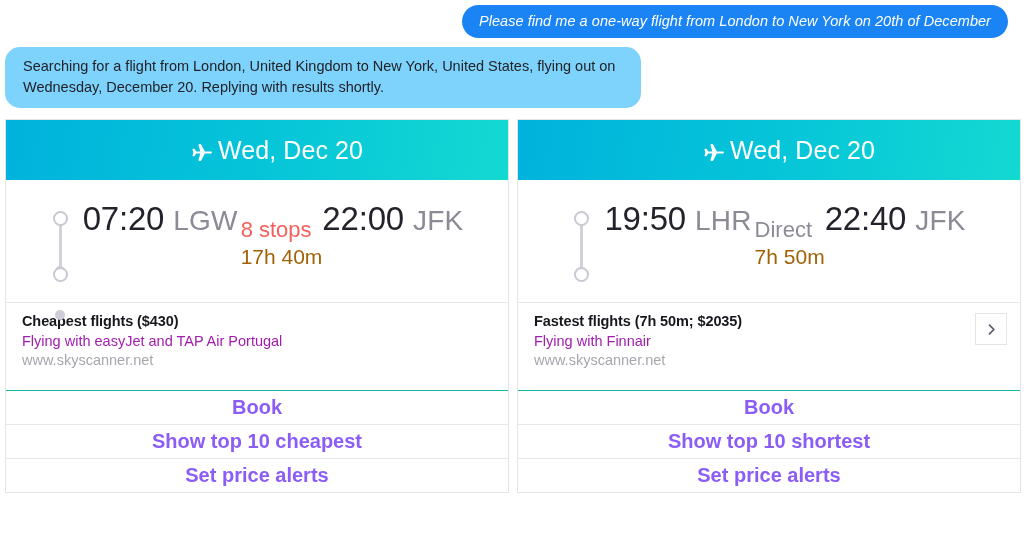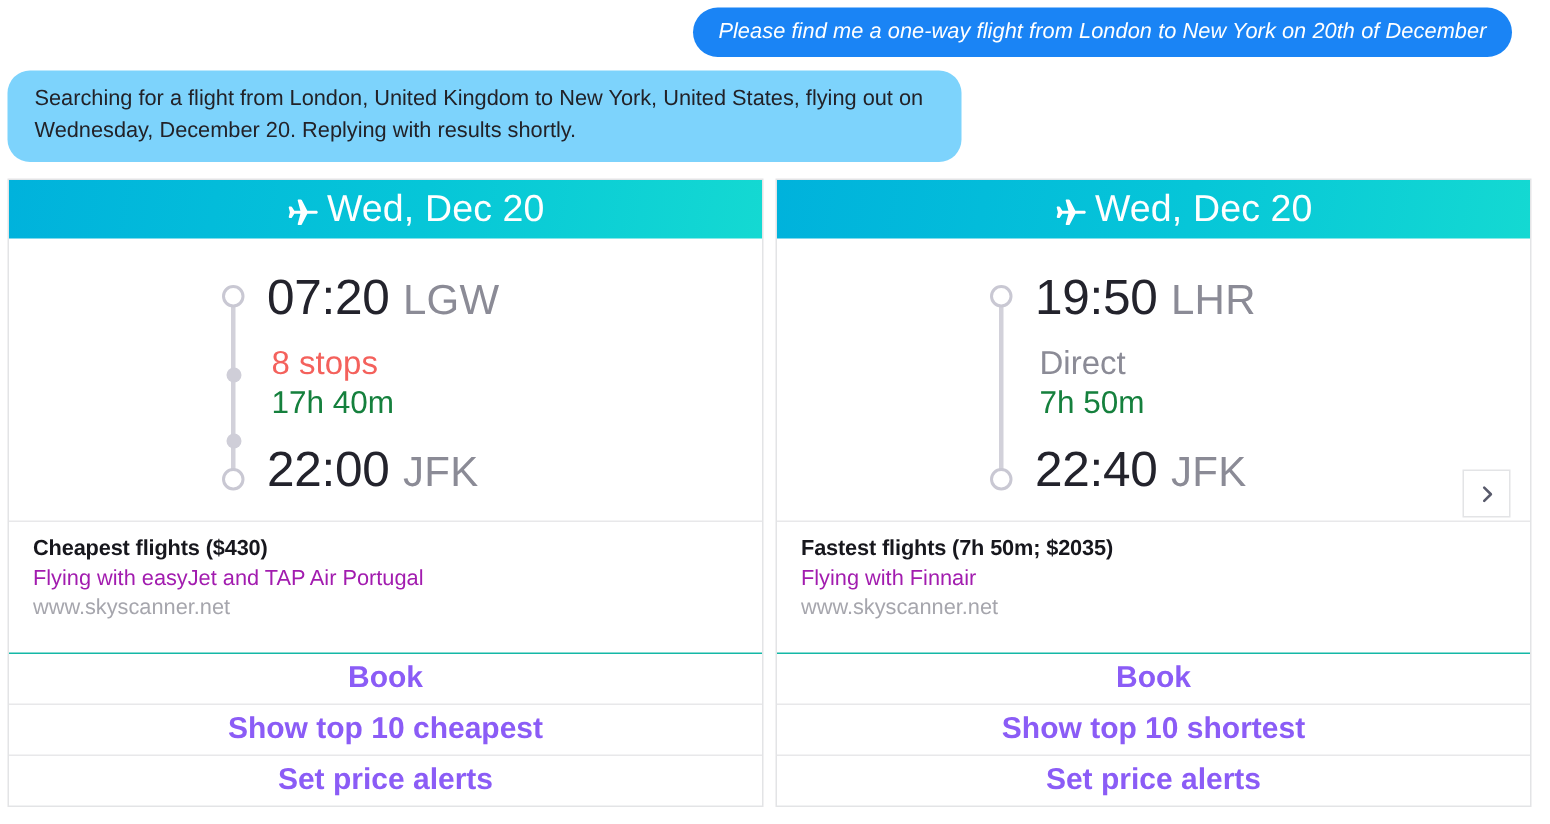--- a/index.html
+++ b/index.html
@@ -66,21 +66,21 @@
 
   .flight-card {
     width: 504px;
     flex: 0 0 504px;
     background: #ffffff;
     border: 1px solid #e3e4e6;
     box-sizing: border-box;
   }
 
   .card-header {
-    height: 39px;
+    height: 60px;
     display: flex;
     align-items: center;
     justify-content: center;
     gap: 4px;
     color: #ffffff;
     font-size: 25px;
     letter-spacing: 0.1px;
     background: linear-gradient(100deg, #00b2dc 0%, #06c6d8 55%, #14d9d2 100%);
     padding-left: 36px;
   }
@@ -135,21 +135,21 @@
     position: absolute;
     left: 4.5px;
     width: 10px;
     height: 10px;
     border-radius: 50%;
     background: #cfced8;
   }
 
   .legs {
     display: flex;
-    flex-direction: column;
+    flex-direction: row;
     min-width: 190px;
   }
   .leg-time {
     display: flex;
     align-items: baseline;
     gap: 9px;
     line-height: 1;
   }
   .leg-time .hhmm {
     font-size: 33px;
@@ -167,21 +167,21 @@
   }
   .leg-mid .stops {
     font-size: 22px;
     color: #f4615c;
   }
   .leg-mid .stops.direct {
     color: #8b8b96;
   }
   .leg-mid .dur {
     font-size: 21px;
-    color: #15803d;
+    color: #a16207;
   }
 
   
   .summary {
     padding: 10px 16px 22px 16px;
     border-bottom: 1px solid #14b8a6;
   }
   .summary .title {
     font-size: 14.5px;
     font-weight: bold;

